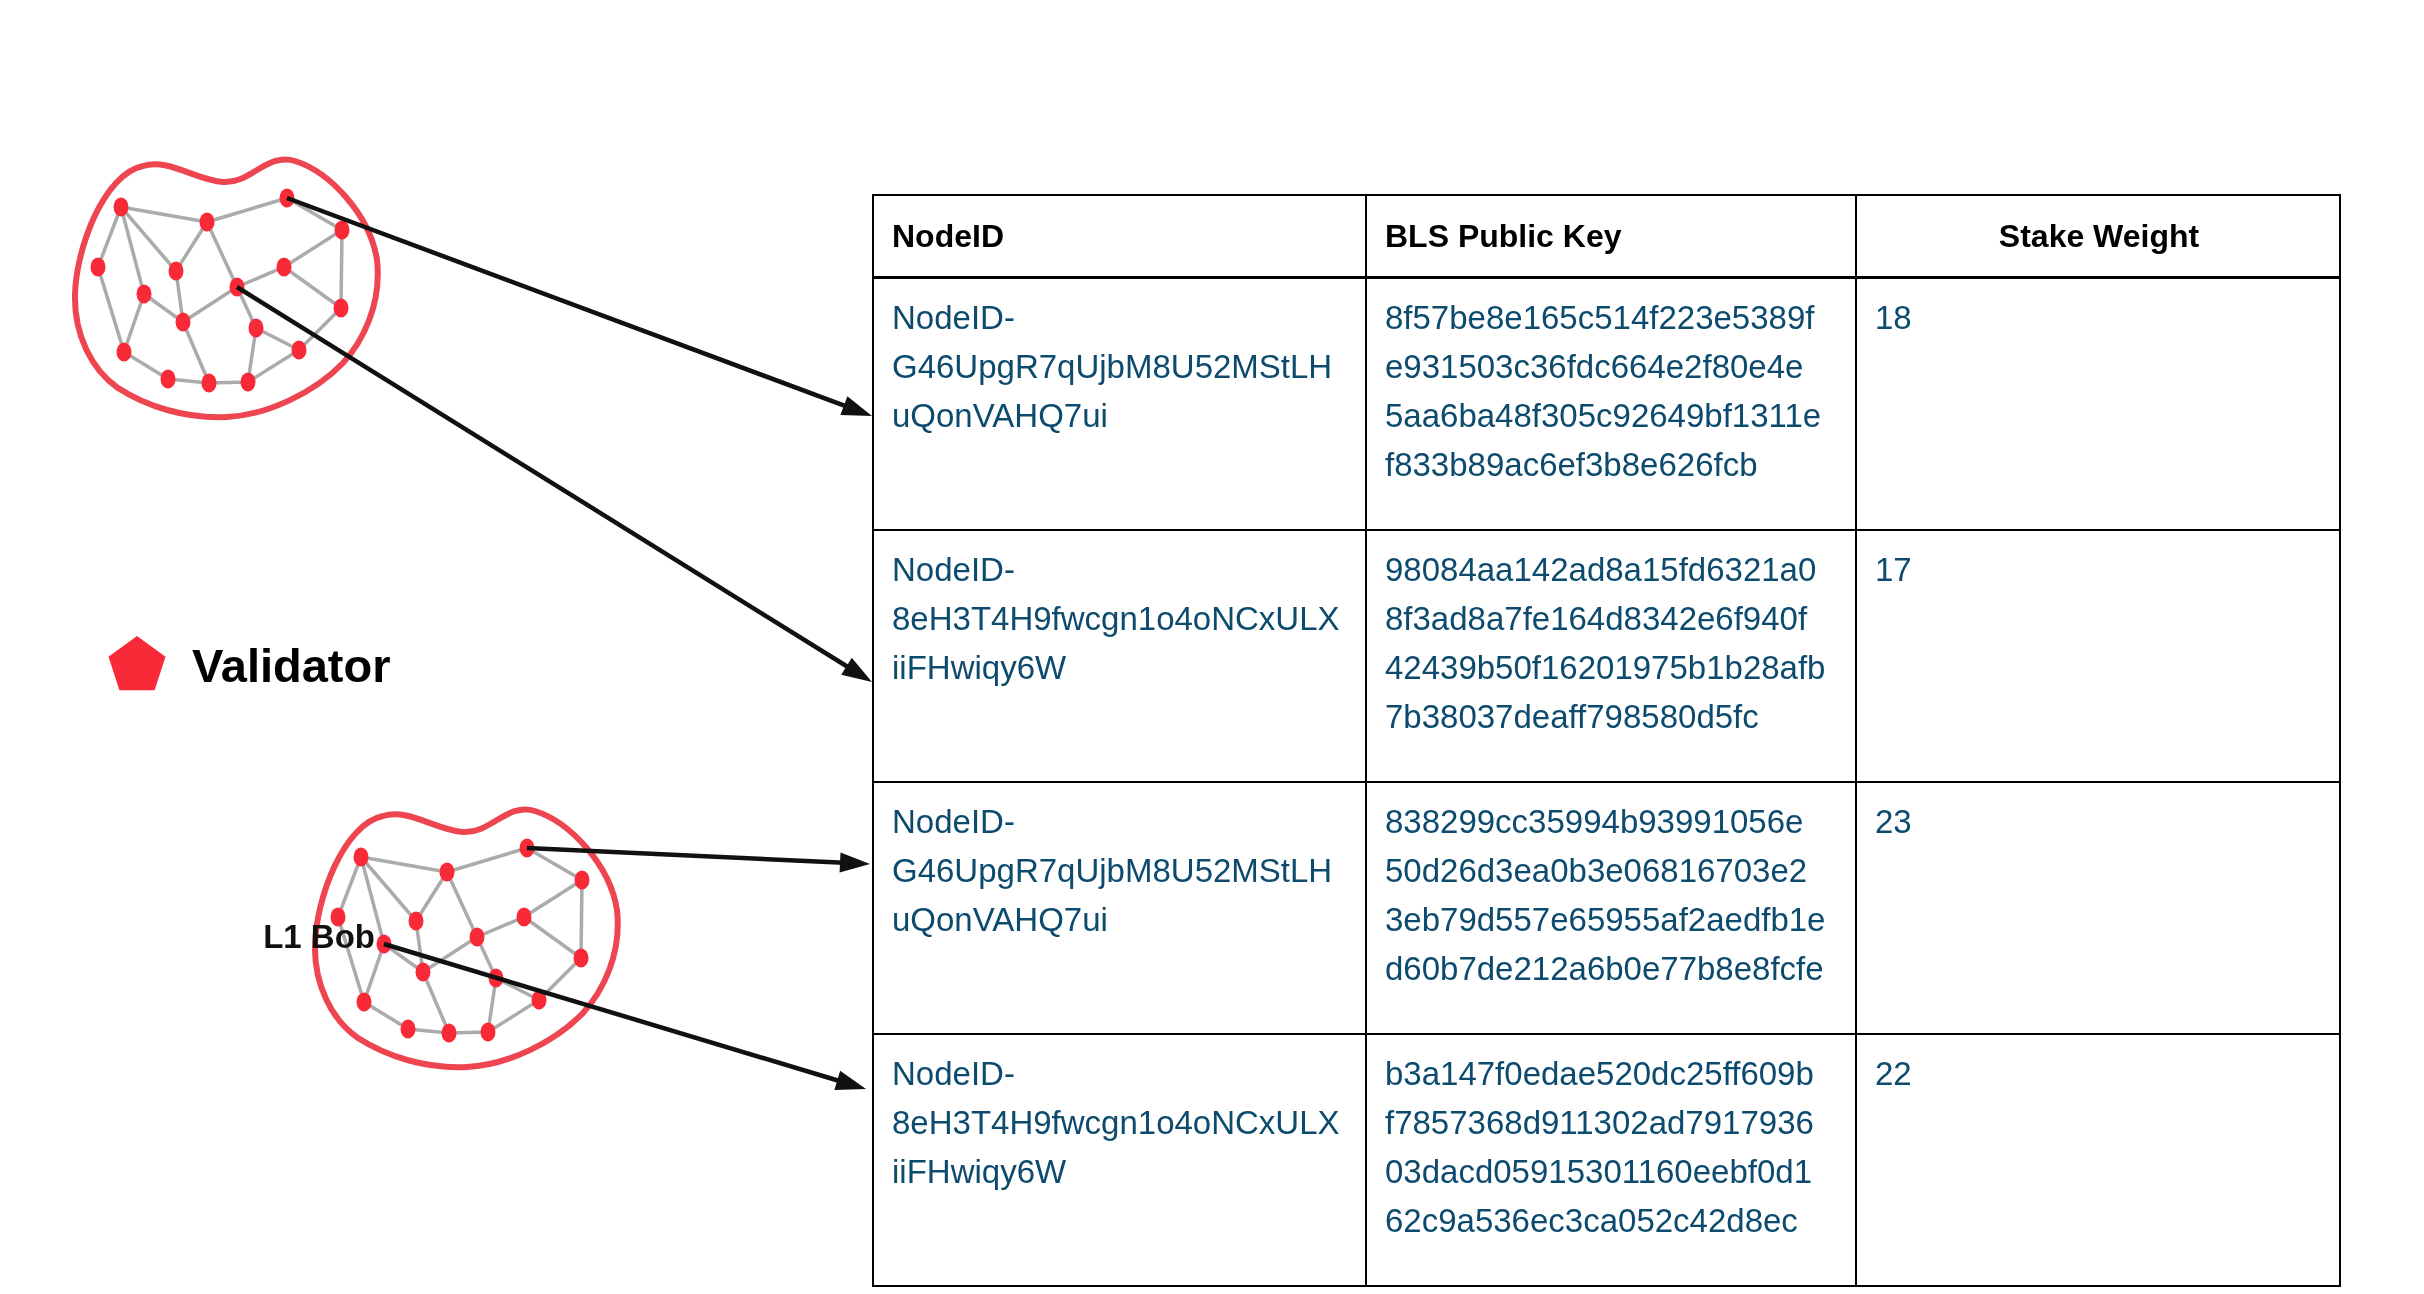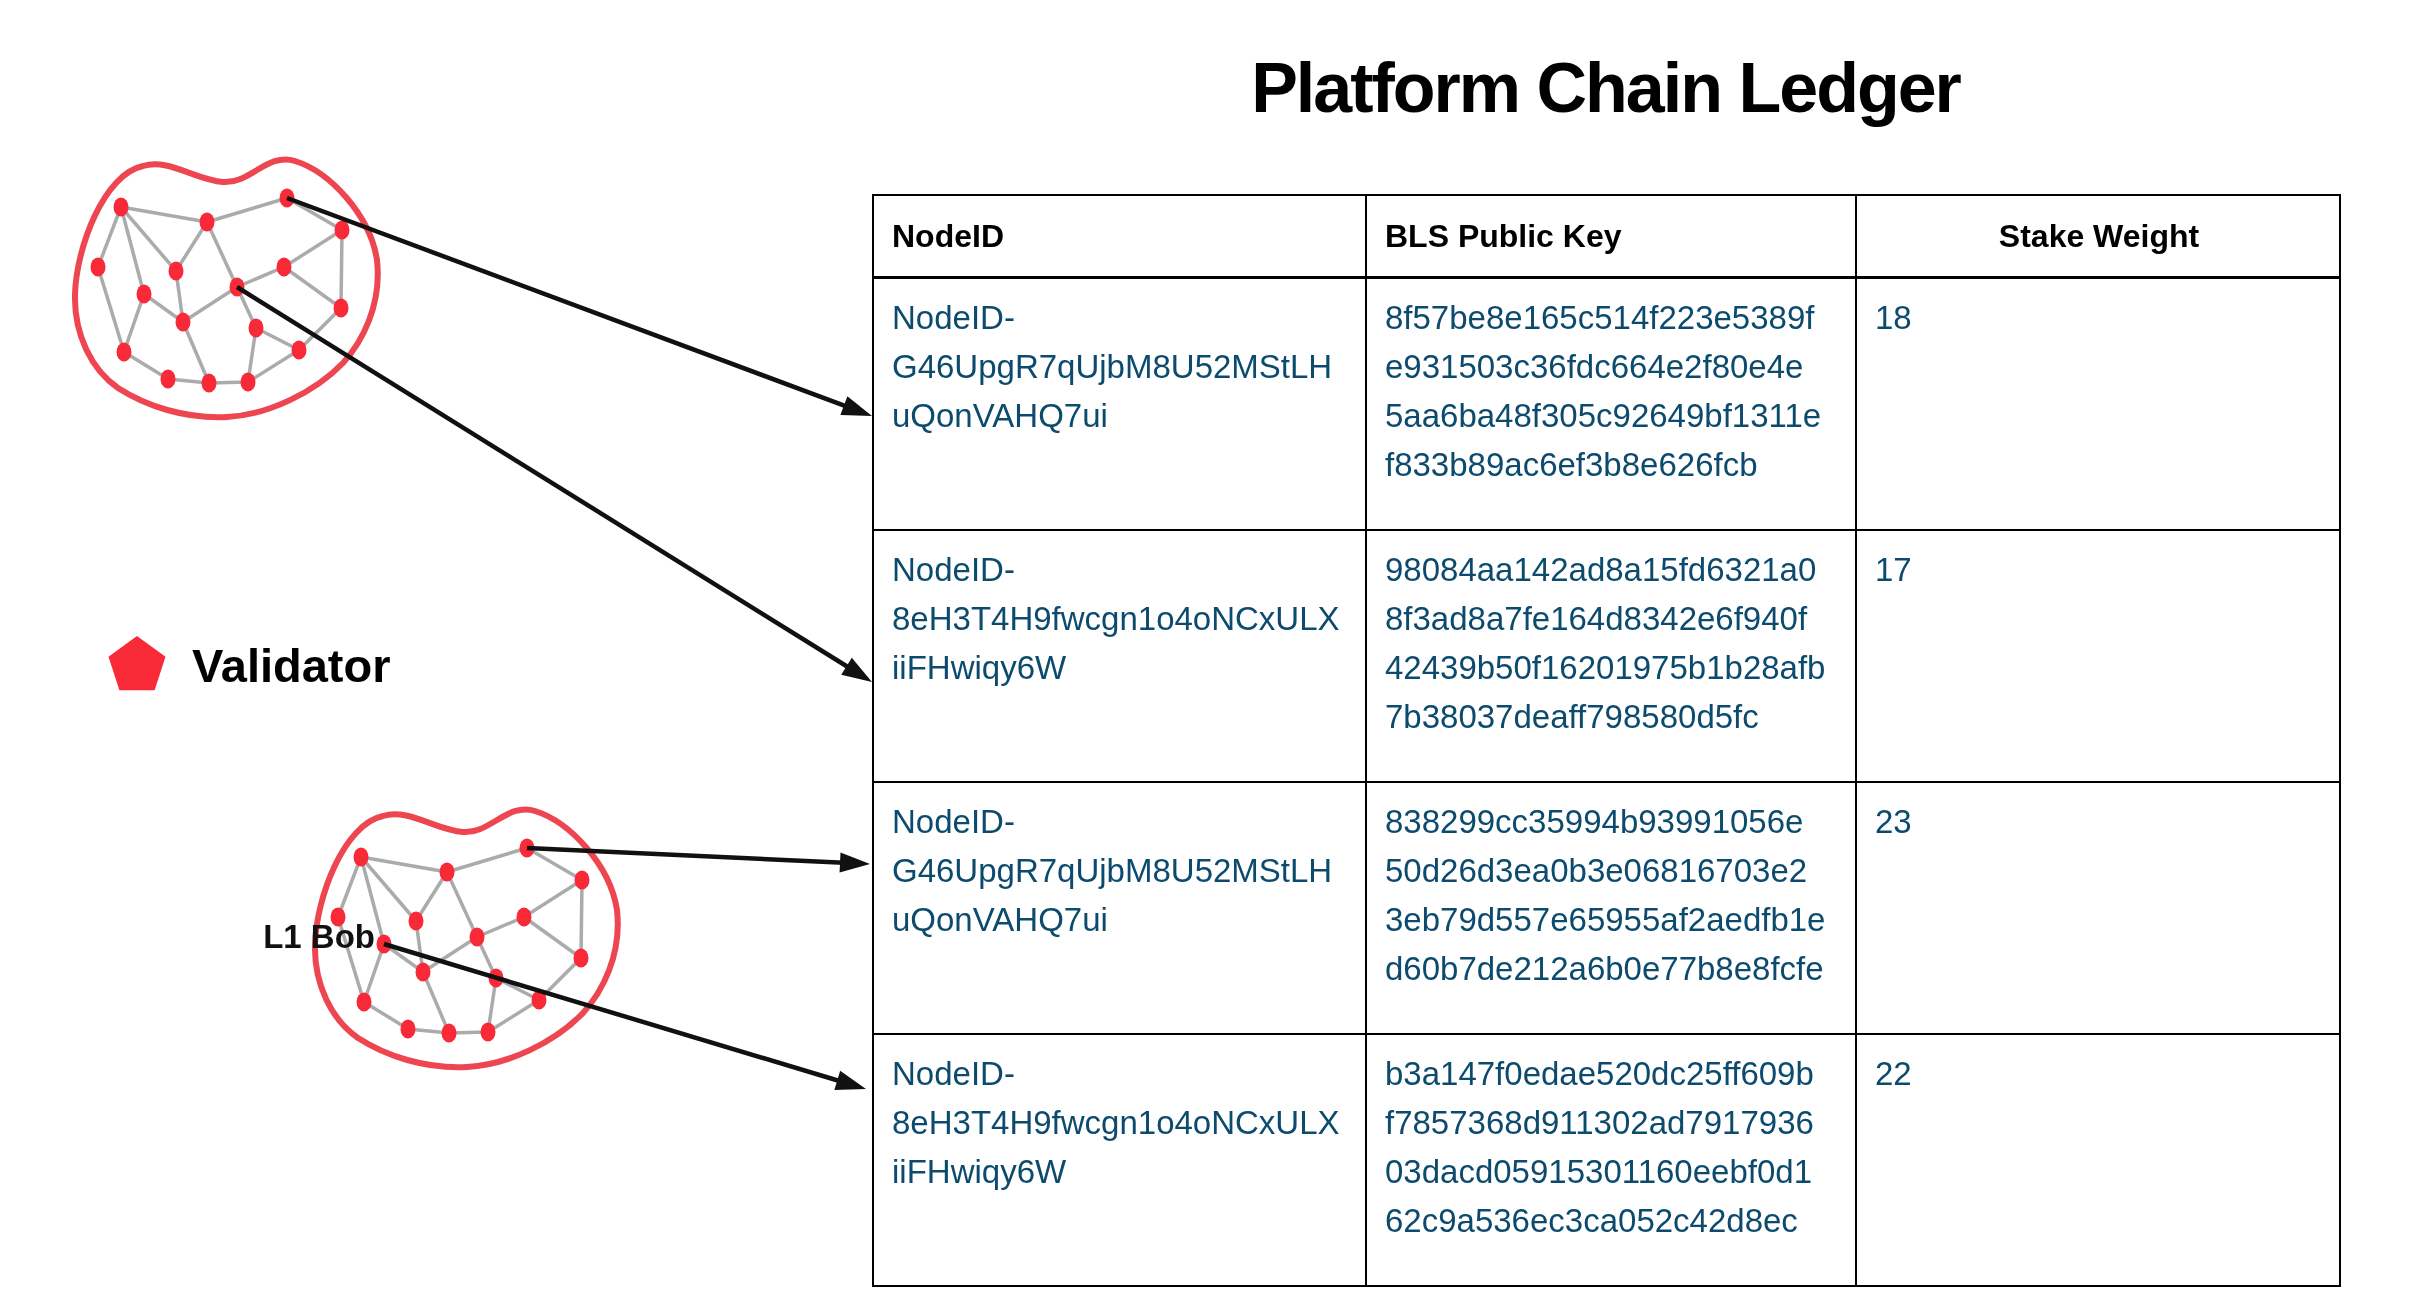--- a/index.html
+++ b/index.html
@@ -132,21 +132,20 @@
       <line x1="287" y1="198" x2="847.6366665486405" y2="406.9210142010318" stroke="#111111" stroke-width="4.5"></line>
       <polygon points="872,416 840.3965437872897,414.89476002094426 847.3803790172652,396.1537342891292" fill="#111111"></polygon>
       <line x1="237" y1="287" x2="849.9227956846893" y2="668.26693589835" stroke="#111111" stroke-width="4.5"></line>
       <polygon points="872,682 841.2443549816992,674.6453892347541 851.8082504445069,657.6629243768228" fill="#111111"></polygon>
       <line x1="527" y1="848" x2="844.0282414523143" y2="862.7884893971925" stroke="#111111" stroke-width="4.5"></line>
       <polygon points="870,864 839.5666206746674,872.5912410535627 840.4985519075964,852.6129652476507" fill="#111111"></polygon>
       <line x1="384" y1="944" x2="841.1022106058454" y2="1081.5100011158663" stroke="#111111" stroke-width="4.5"></line>
       <polygon points="866,1089 834.3910126666933,1089.933766439136 840.152550269873,1070.7816207513247" fill="#111111"></polygon>
     </svg>
 
-  <div class="page-title">Platform Chain Ledger</div>
 
 
   <div class="legend">
     <svg width="62" height="58" viewBox="0 0 62 58">
       <polygon points="31,0 59.5,20.7 48.6,54.3 13.4,54.3 2.5,20.7" fill="#F82A38"></polygon>
     </svg>
     <span class="legend-label">Validator</span>
   </div>
 
   <div class="subnet-label l1-bob-label">L1 Bob</div>

